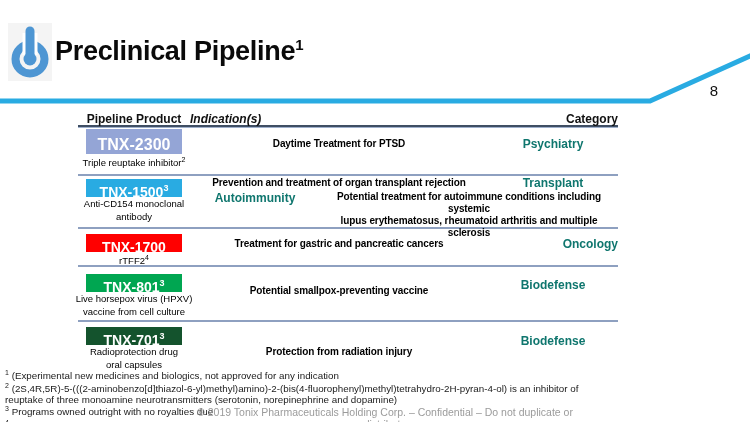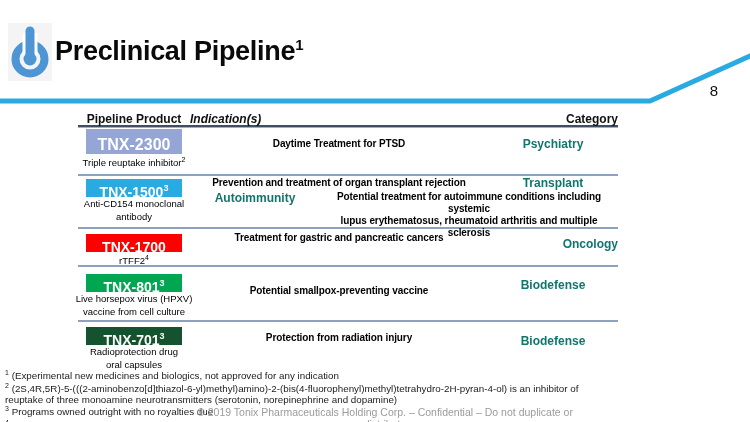--- a/index.html
+++ b/index.html
@@ -37,23 +37,23 @@
   .subtitle sup{font-size:7px;}
   .ind-text{font-weight:bold;font-size:10px;text-align:center;white-space:pre-line;letter-spacing:-0.1px;line-height:1.2;color:#000;}
   .cat-text{font-weight:bold;font-size:12px;color:#0f766e;}
 
   .trow{border-top:2px solid #8EA0C0;}
   .trow.r1{border-top:none;}
   .r1{height:47px;} .r1 .product{padding-top:2px;} .r1 .ind{padding-top:11px;} .r1 .cat{padding-top:10px;}
   .r2{height:53px;} .r2 .product{padding-top:3px;}
   .r2 .e1{height:21px;align-items:flex-start;} .r2 .e1 .ind,.r2 .e1 .cat{align-items:center;height:100%;}
   .r2 .e2{flex:1;align-items:flex-start;padding-top:1px;}
-  .r3{height:38px;} .r3 .product{padding-top:5px;} .r3 .ind{padding-top:3px;} .r3 .cat{padding-top:8px;justify-content:flex-end;}
+  .r3{height:38px;} .r3 .product{padding-top:5px;} .r3 .ind{padding-top:9px;} .r3 .cat{padding-top:8px;justify-content:flex-end;}
   .r4{height:55px;} .r4 .product{padding-top:7px;} .r4 .ind{padding-top:18px;} .r4 .cat{padding-top:11px;}
-  .r5{height:51px;} .r5 .product{padding-top:5px;} .r5 .ind{padding-top:10px;} .r5 .cat{padding-top:12px;}
+  .r5{height:51px;} .r5 .product{padding-top:5px;} .r5 .ind{padding-top:24px;} .r5 .cat{padding-top:12px;}
 
   
   .footnotes{position:absolute;left:5px;top:369px;width:585px;font-size:9.8px;line-height:1.02;color:#1a1a1a;}
   .footnotes sup{font-size:7px;}
   .footnote{margin:0 0 1px 0;}
   .copyright{position:absolute;left:190px;top:406px;width:390px;text-align:center;font-size:10.5px;color:#9b9b9b;}
 </style>
 </head>
 <body>
 

